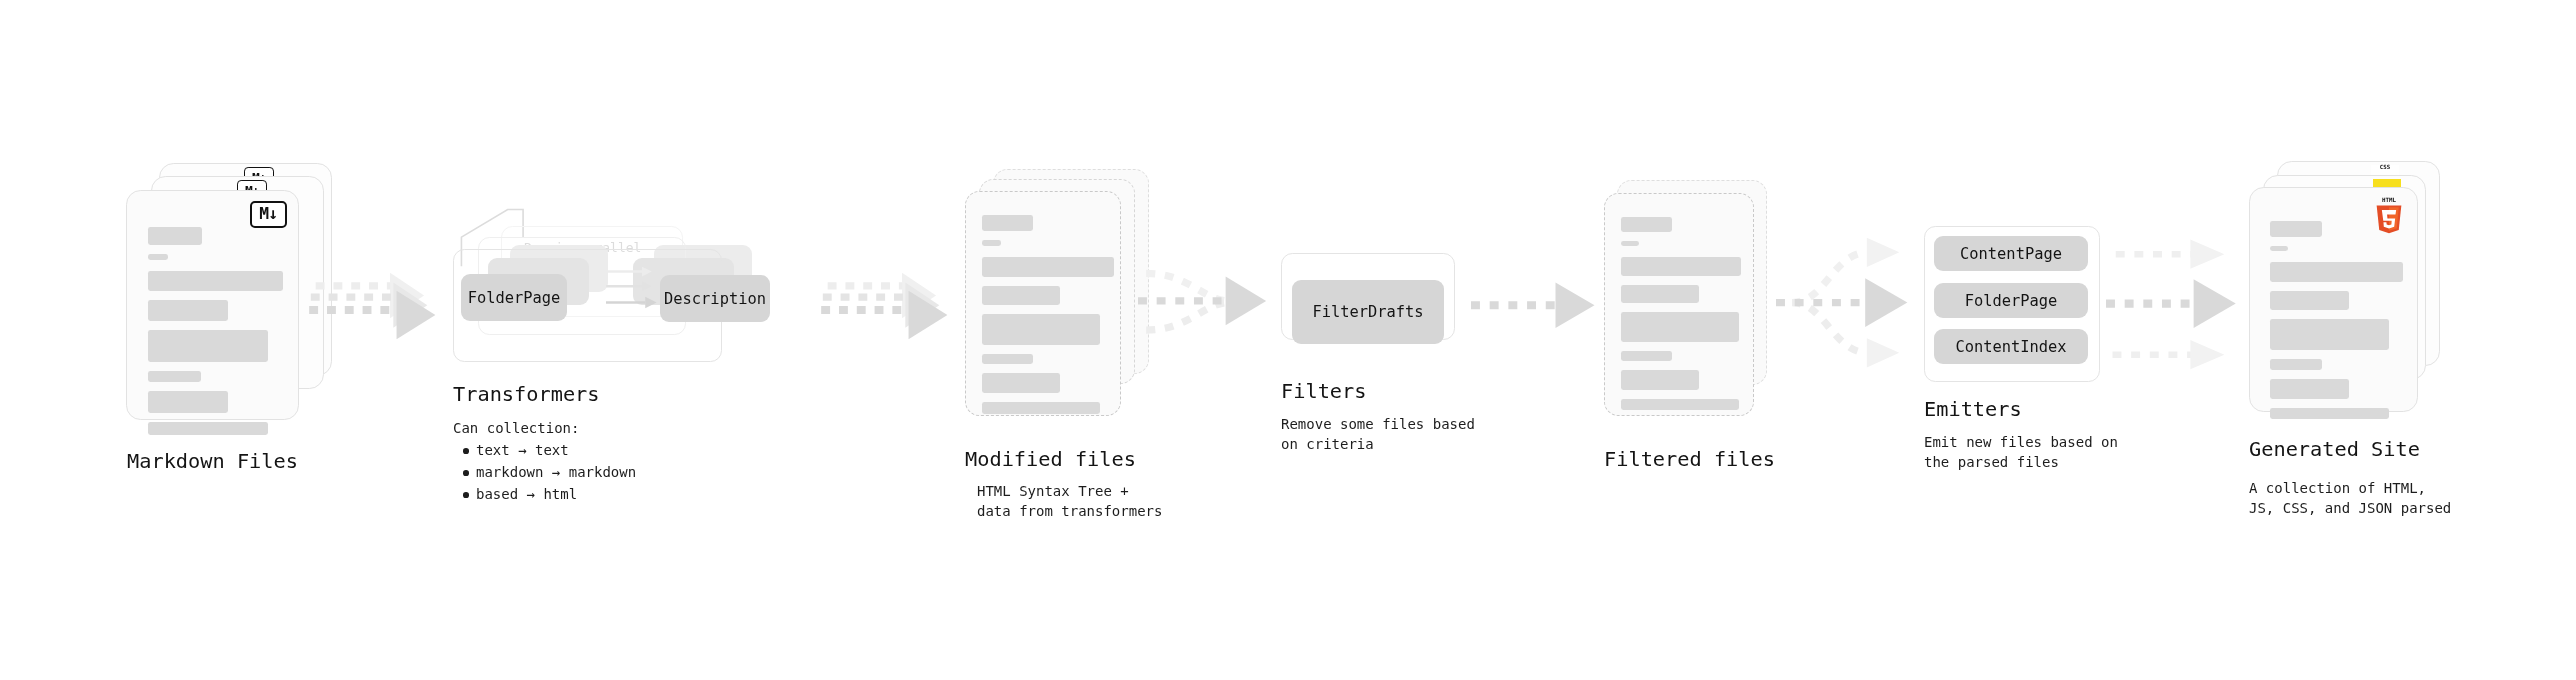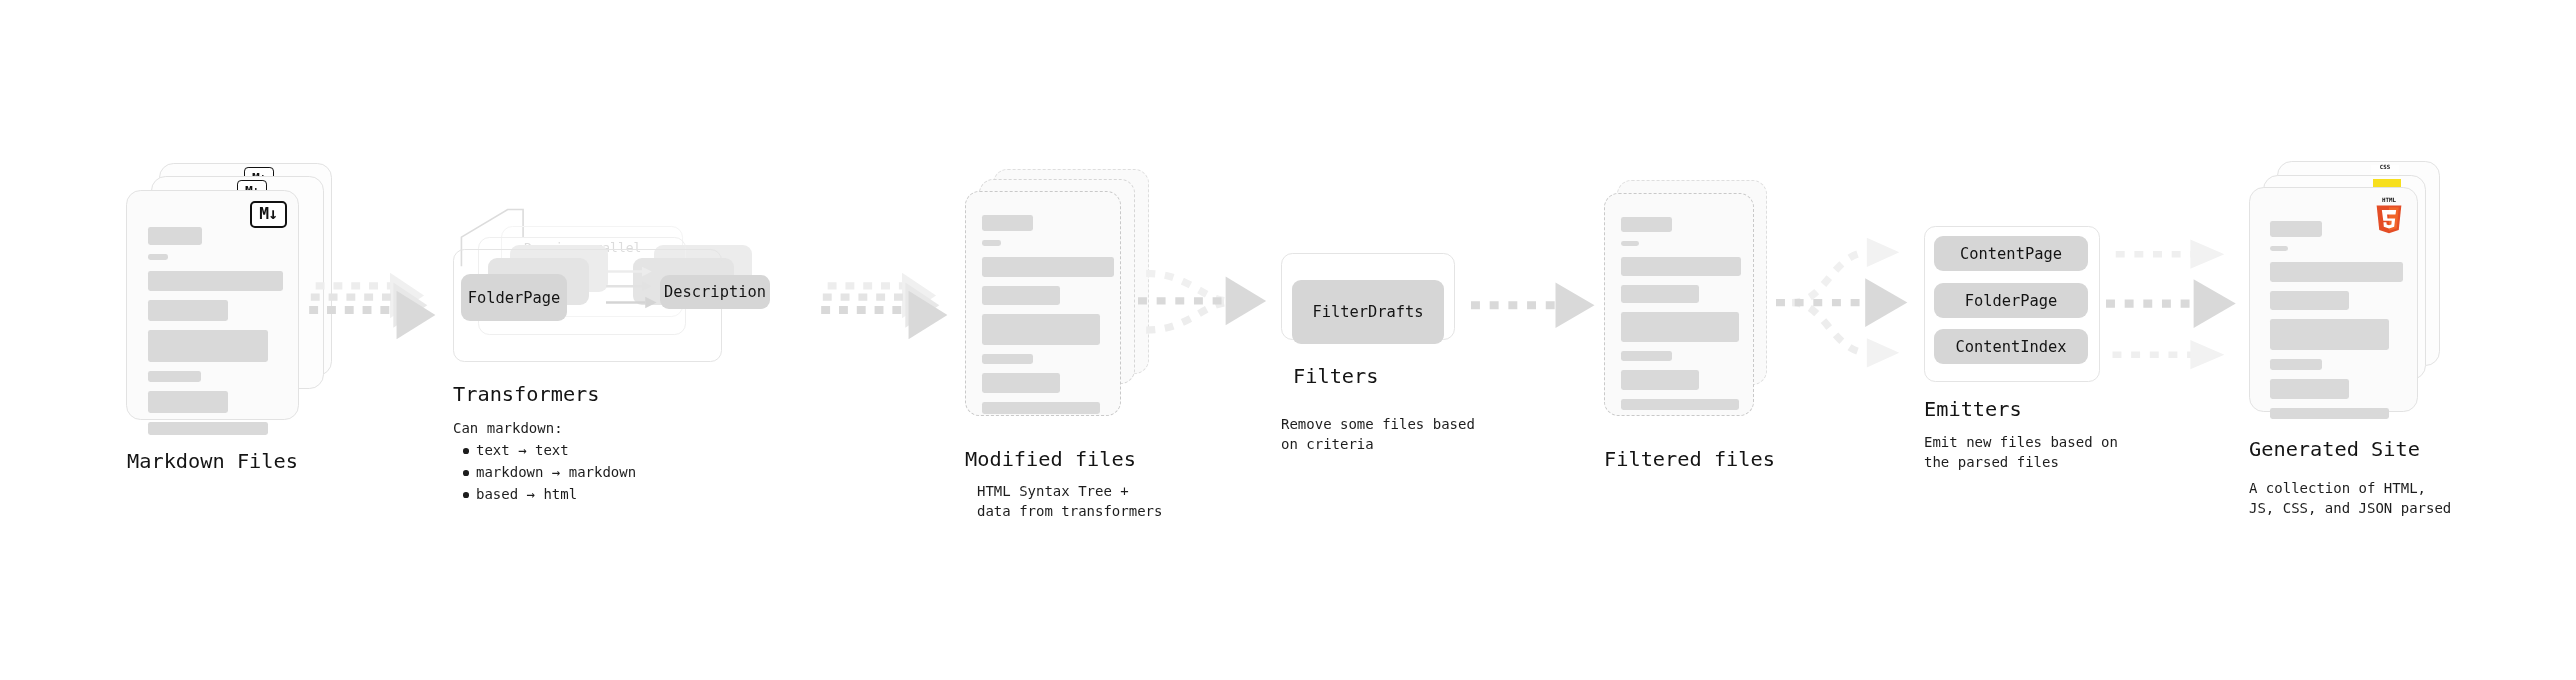--- a/index.html
+++ b/index.html
@@ -111,24 +111,24 @@
         <line x1="0" y1="8" x2="44" y2="8" stroke="#ececec"></line>
         <polygon points="44,2 56,8 44,14" fill="#ececec"></polygon>
         <line x1="0" y1="26" x2="44" y2="26" stroke="#e2e2e2"></line>
         <polygon points="44,20 56,26 44,32" fill="#e2e2e2"></polygon>
         <line x1="-4" y1="46" x2="48" y2="46" stroke="#d4d4d4"></line>
         <polygon points="48,39 62,46 48,53" fill="#d4d4d4"></polygon>
       </g>
     </svg>
 
     <div class="chip" style="left:461px;top:274px;width:106px;height:47px;">FolderPage</div>
-    <div class="chip" style="left:660px;top:275px;width:110px;height:34px;">Description</div>
+    <div class="chip" style="left:660px;top:275px;width:110px;height:47px;">Description</div>
 
     <div class="title" style="left:453px;top:382px;">Transformers</div>
-    <div class="sub" style="left:453px;top:418px;">Can markdown:</div>
+    <div class="sub" style="left:453px;top:418px;">Can collection:</div>
 
     <div>
       <span class="bullet" style="left:463px;top:448px;"></span>
       <div class="sub" style="left:476px;top:440px;">text → text</div>
       <span class="bullet" style="left:463px;top:470px;"></span>
       <div class="sub" style="left:476px;top:462px;">markdown → markdown</div>
       <span class="bullet" style="left:463px;top:492px;"></span>
       <div class="sub" style="left:476px;top:484px;">based → html</div>
     </div>
   </div>
@@ -173,21 +173,21 @@
       <path d="M10,26 C60,26 78,56 108,60" stroke="#f0f0f0"></path>
       <path d="M10,96 C60,96 78,66 108,62" stroke="#ededed"></path>
       <line x1="0" y1="60" x2="110" y2="60" stroke="#d9d9d9"></line>
     </g>
     <polygon points="108,30 158,60 108,90" fill="#d9d9d9"></polygon>
   </svg>
 
   <div>
     <div class="panel" style="left:1281px;top:253px;width:172px;height:85px;"></div>
     <div class="chip" style="left:1292px;top:280px;width:152px;height:64px;">FilterDrafts</div>
-    <div class="title" style="left:1281px;top:364px;margin-left:12px;">Filters</div>
+    <div class="title" style="left:1281px;top:379px;">Filters</div>
     <div class="sub" style="left:1281px;top:414px;">Remove some files based
 on criteria</div>
   </div>
 
   <svg class="conn" style="left:1471px;top:276px;" width="130" height="65" viewBox="0 0 160 80">
     <g stroke="#d9d9d9" stroke-width="10" stroke-dasharray="11 12" fill="none">
       <line x1="0" y1="36" x2="108" y2="36"></line>
     </g>
     <polygon points="104,8 152,36 104,64" fill="#d9d9d9"></polygon>
   </svg>

